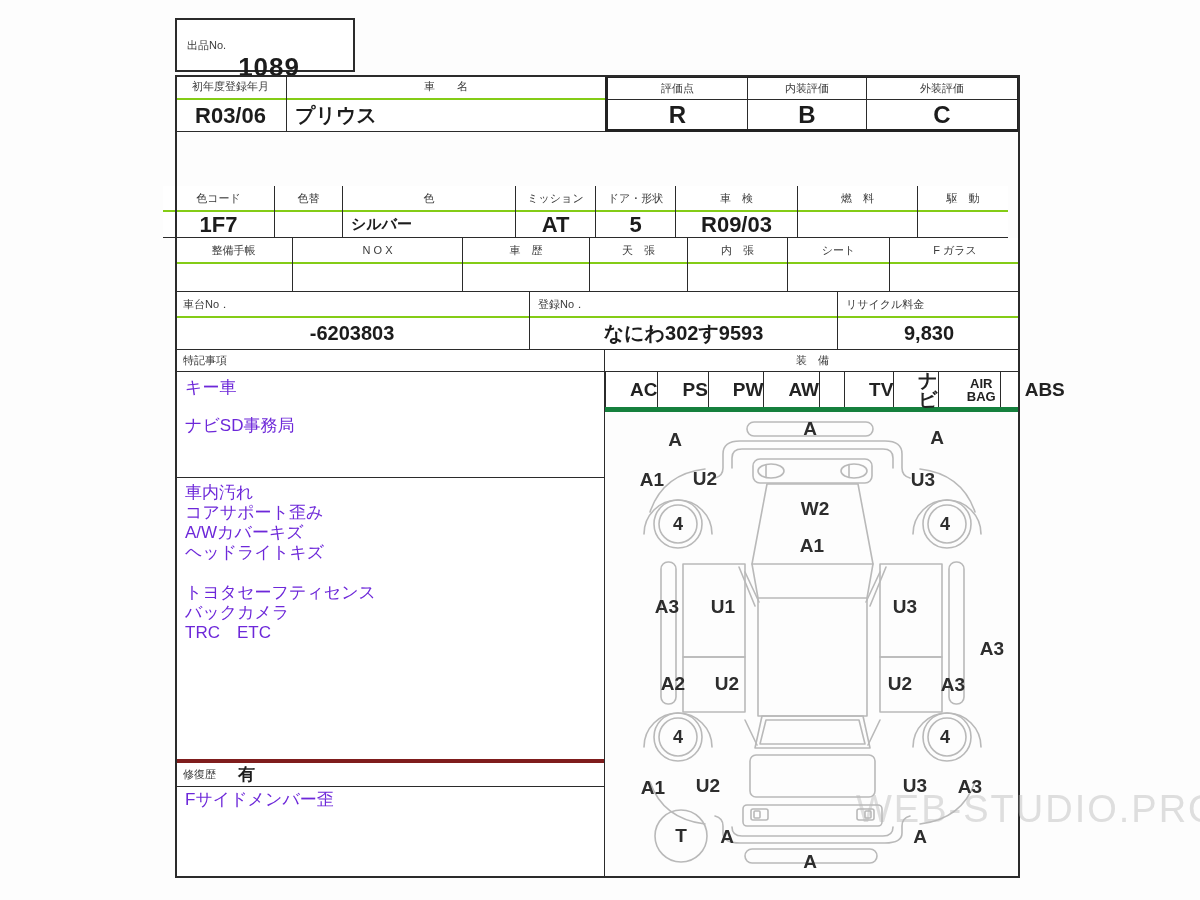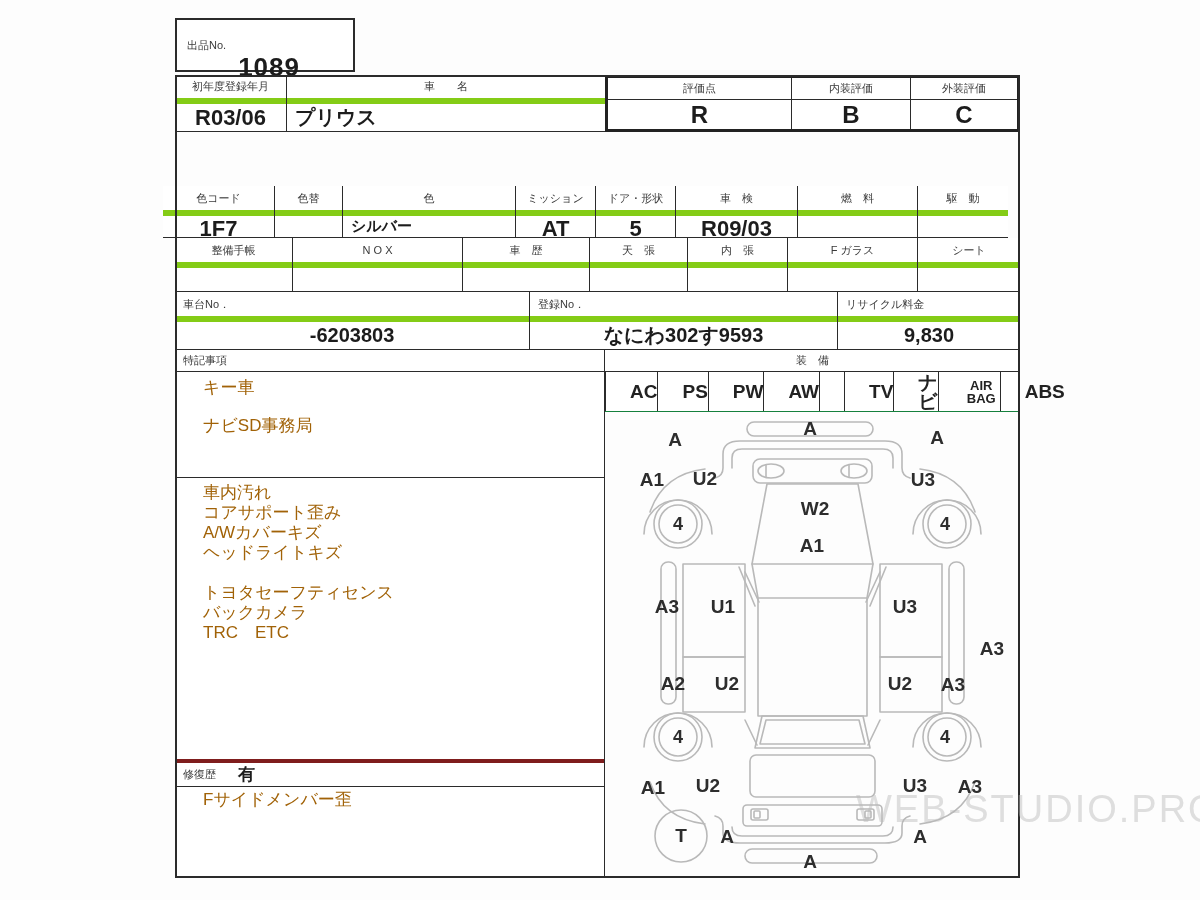--- a/index.html
+++ b/index.html
@@ -12,30 +12,30 @@
   #auction-box .no-label{font-size:11px;color:#3a3a3a;}
   #auction-box .no-value{font-size:26px;font-weight:bold;margin-left:12px;letter-spacing:1px;margin-top:44px;}
   
   #table-frame{left:175px;top:75px;width:845px;height:803px;border:2px solid #2b2b2b;
                pointer-events:none;z-index:6;background:transparent;}
   
   .row{position:absolute;box-sizing:border-box;display:flex;background:#fff;border-bottom:1px solid #2b2b2b;}
   .col{display:flex;flex-direction:column;box-sizing:border-box;border-right:1px solid #2b2b2b;min-width:0;}
   .col:last-child{border-right:none;}
   .lbl{font-size:11px;color:#3a3a3a;display:flex;align-items:center;justify-content:center;
-       border-bottom:6px solid #84cc16;flex:none;white-space:nowrap;overflow:hidden;}
+       border-bottom:2px solid #84cc16;flex:none;white-space:nowrap;overflow:hidden;}
   .val{flex:1;font-weight:bold;display:flex;align-items:center;justify-content:center;white-space:nowrap;}
   .left{justify-content:flex-start;padding-left:8px;}.fs24{font-size:24px;}.fs22{font-size:22px;}.fs20{font-size:20px;}
   .fs17{font-size:17px;}.fs15{font-size:15px;}
   #rating-box{border:3px solid #222;}
   #rating-box .lbl{border-bottom:1px solid #2b2b2b;}
   
   .strip-label{font-size:11px;color:#3a3a3a;display:flex;align-items:center;padding-left:8px;
                border-bottom:1px solid #2b2b2b;box-sizing:border-box;}
-  .note-line{font-size:17px;font-weight:500;color:#a16207;line-height:20px;padding-left:10px;white-space:pre;margin-left:18px;}
+  .note-line{font-size:17px;font-weight:500;color:#6d28d9;line-height:20px;padding-left:10px;white-space:pre;}
   
   .eq-cell{flex:1;display:flex;align-items:center;justify-content:center;border-right:1px solid #2b2b2b;
            box-sizing:border-box;font-size:19px;font-weight:600;color:#222;text-align:center;line-height:1.0;}
   .eq-cell:last-child{border-right:none;}
   .eq-cell.small{font-size:13px;}
   
   #diagram-labels{left:605px;top:412px;width:415px;height:466px;z-index:3;}
   .dmg{position:absolute;transform:translate(-50%,-50%);font-size:19px;font-weight:bold;color:#2d2d2d;white-space:nowrap;}
   .dmg.whl{font-size:18px;}
   #car-svg{position:absolute;left:605px;top:412px;z-index:2;}
@@ -57,21 +57,21 @@
       <div class="lbl" style="height:23px;">初年度登録年月</div>
       <div class="val fs22">R03/06</div>
     </div>
     <div class="col" style="flex:1;">
       <div class="lbl" style="height:23px;">車　　名</div>
       <div class="val fs20 left">プリウス</div>
     </div>
   </div>
 
   <div id="rating-box" class="row" style="left:605px;top:75px;width:415px;height:57px;z-index:5;">
-    <div class="col" style="width:184px;text-align:center;">
+    <div class="col" style="width:140px;text-align:center;">
       <div class="lbl" style="height:21px;">評価点</div>
       <div class="val fs24">R</div>
     </div>
     <div class="col" style="width:119px;">
       <div class="lbl" style="height:21px;">内装評価</div>
       <div class="val fs24">B</div>
     </div>
     <div class="col" style="flex:1;">
       <div class="lbl" style="height:21px;">外装評価</div>
       <div class="val fs24">C</div>
@@ -128,26 +128,26 @@
       <div class="val fs15"></div>
     </div>
     <div class="col" style="width:98px;">
       <div class="lbl" style="height:24px;">天　張</div>
       <div class="val fs15"></div>
     </div>
     <div class="col" style="width:100px;">
       <div class="lbl" style="height:24px;">内　張</div>
       <div class="val fs15"></div>
     </div>
-    <div class="col" style="flex:1;">
-      <div class="lbl" style="height:24px;">F ガラス</div>
-      <div class="val fs15"></div>
-    </div>
     <div class="col" style="width:102px;">
       <div class="lbl" style="height:24px;">シート</div>
+      <div class="val fs15"></div>
+    </div>
+    <div class="col" style="flex:1;">
+      <div class="lbl" style="height:24px;">F ガラス</div>
       <div class="val fs15"></div>
     </div>
   </div>
 
   <div class="row" style="left:175px;top:292px;width:845px;height:58px;">
     <div class="col" style="width:355px;">
       <div class="lbl" style="height:24px;justify-content:flex-start;padding-left:8px;">車台No．</div>
       <div class="val fs20">-6203803</div>
     </div>
     <div class="col" style="width:308px;">
@@ -180,21 +180,21 @@
       <span style="font-size:11px;color:#3a3a3a;">修復歴</span>
       <span style="font-size:17px;font-weight:bold;margin-left:22px;">有</span>
     </div>
     <div style="flex:1;padding-top:3px;">
       <div class="note-line">Fサイドメンバー歪</div>
     </div>
   </div>
 
   <div class="abs" style="left:605px;top:350px;width:415px;background:#fff;">
     <div class="strip-label" style="height:22px;justify-content:center;padding-left:0;">装　備</div>
-    <div style="height:40px;display:flex;border-bottom:1px solid #15803d;box-sizing:border-box;gap:24px;">
+    <div style="height:40px;display:flex;border-bottom:5px solid #15803d;box-sizing:border-box;gap:24px;">
       <div class="eq-cell"></div>
       <div class="eq-cell">AC</div>
       <div class="eq-cell">PS</div>
       <div class="eq-cell">PW</div>
       <div class="eq-cell">AW</div>
       <div class="eq-cell"></div>
       <div class="eq-cell">TV</div>
       <div class="eq-cell">ナビ</div>
       <div class="eq-cell small" style="padding:0 4px;">AIR BAG</div>
       <div class="eq-cell">ABS</div>

